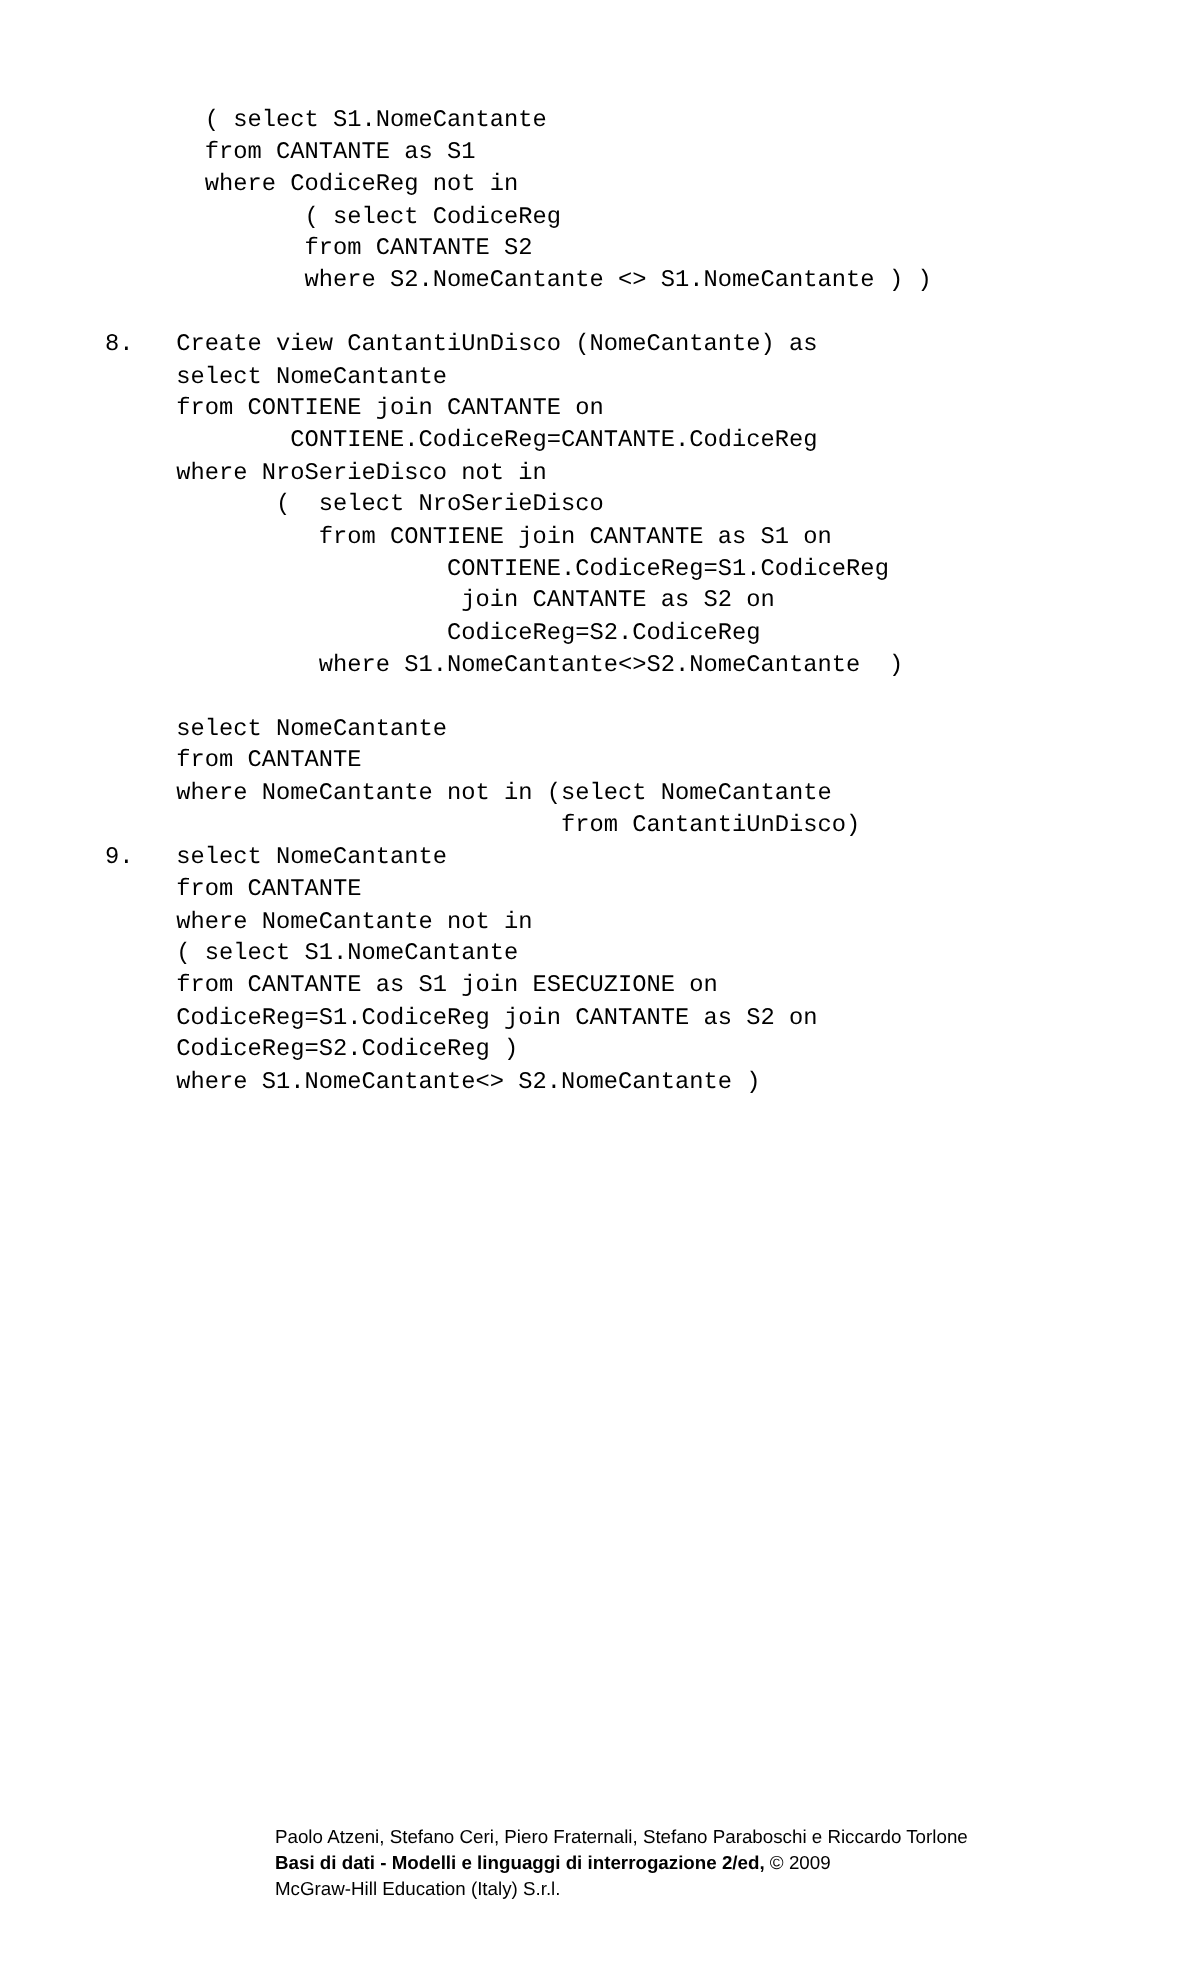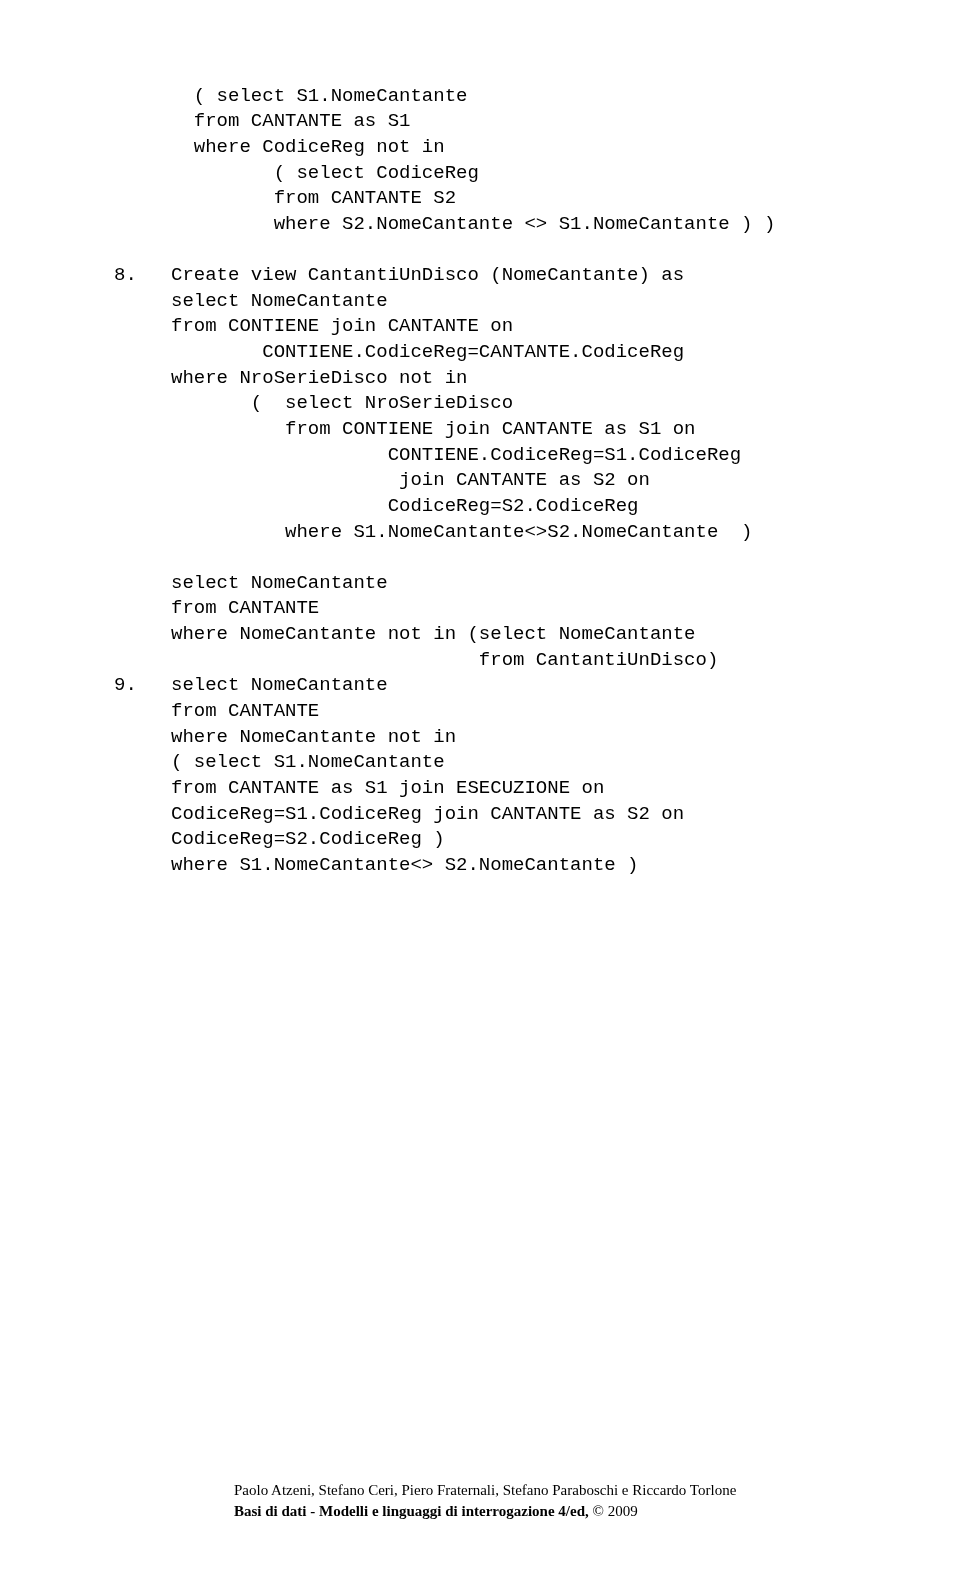--- a/index.html
+++ b/index.html
@@ -13,27 +13,27 @@
       background: #ffffff;
       font-family: "Courier New", Courier, monospace;
       font-size: 19px;
       line-height: 1.35;
       color: #000000;
       padding: 58px 0 0 0;
       position: relative;
     }
     .content {
       white-space: pre;
-      padding-left: 114px;
+      padding-left: 84px;
     }
     .footer {
       position: absolute;
       bottom: 50px;
-      left: 234px;
-      font-family: Liberation Serif, serif;
+      left: 220px;
+      font-family: Liberation Sans, sans-serif;
       font-size: 15px;
       line-height: 1.4;
       color: #000000;
     }
   </style>
 </head>
 <body>
 
 <div class="content">
 <span>       ( select S1.NomeCantante</span>
@@ -64,14 +64,15 @@
 <span>     where NomeCantante not in</span>
 <span>     ( select S1.NomeCantante</span>
 <span>     from CANTANTE as S1 join ESECUZIONE on</span>
 <span>     CodiceReg=S1.CodiceReg join CANTANTE as S2 on</span>
 <span>     CodiceReg=S2.CodiceReg )</span>
 <span>     where S1.NomeCantante&lt;&gt; S2.NomeCantante )</span>
 </div>
 
 <div class="footer">
   <div>Paolo Atzeni, Stefano Ceri, Piero Fraternali, Stefano Paraboschi e Riccardo Torlone</div>
-  <div><b>Basi di dati - Modelli e linguaggi di interrogazione 4/ed,</b><span> © 2009</span></div>
+  <div><b>Basi di dati - Modelli e linguaggi di interrogazione 2/ed,</b><span> © 2009</span></div>
+  <div>McGraw-Hill Education (Italy) S.r.l.</div>
 </div>
 
 </body></html>

